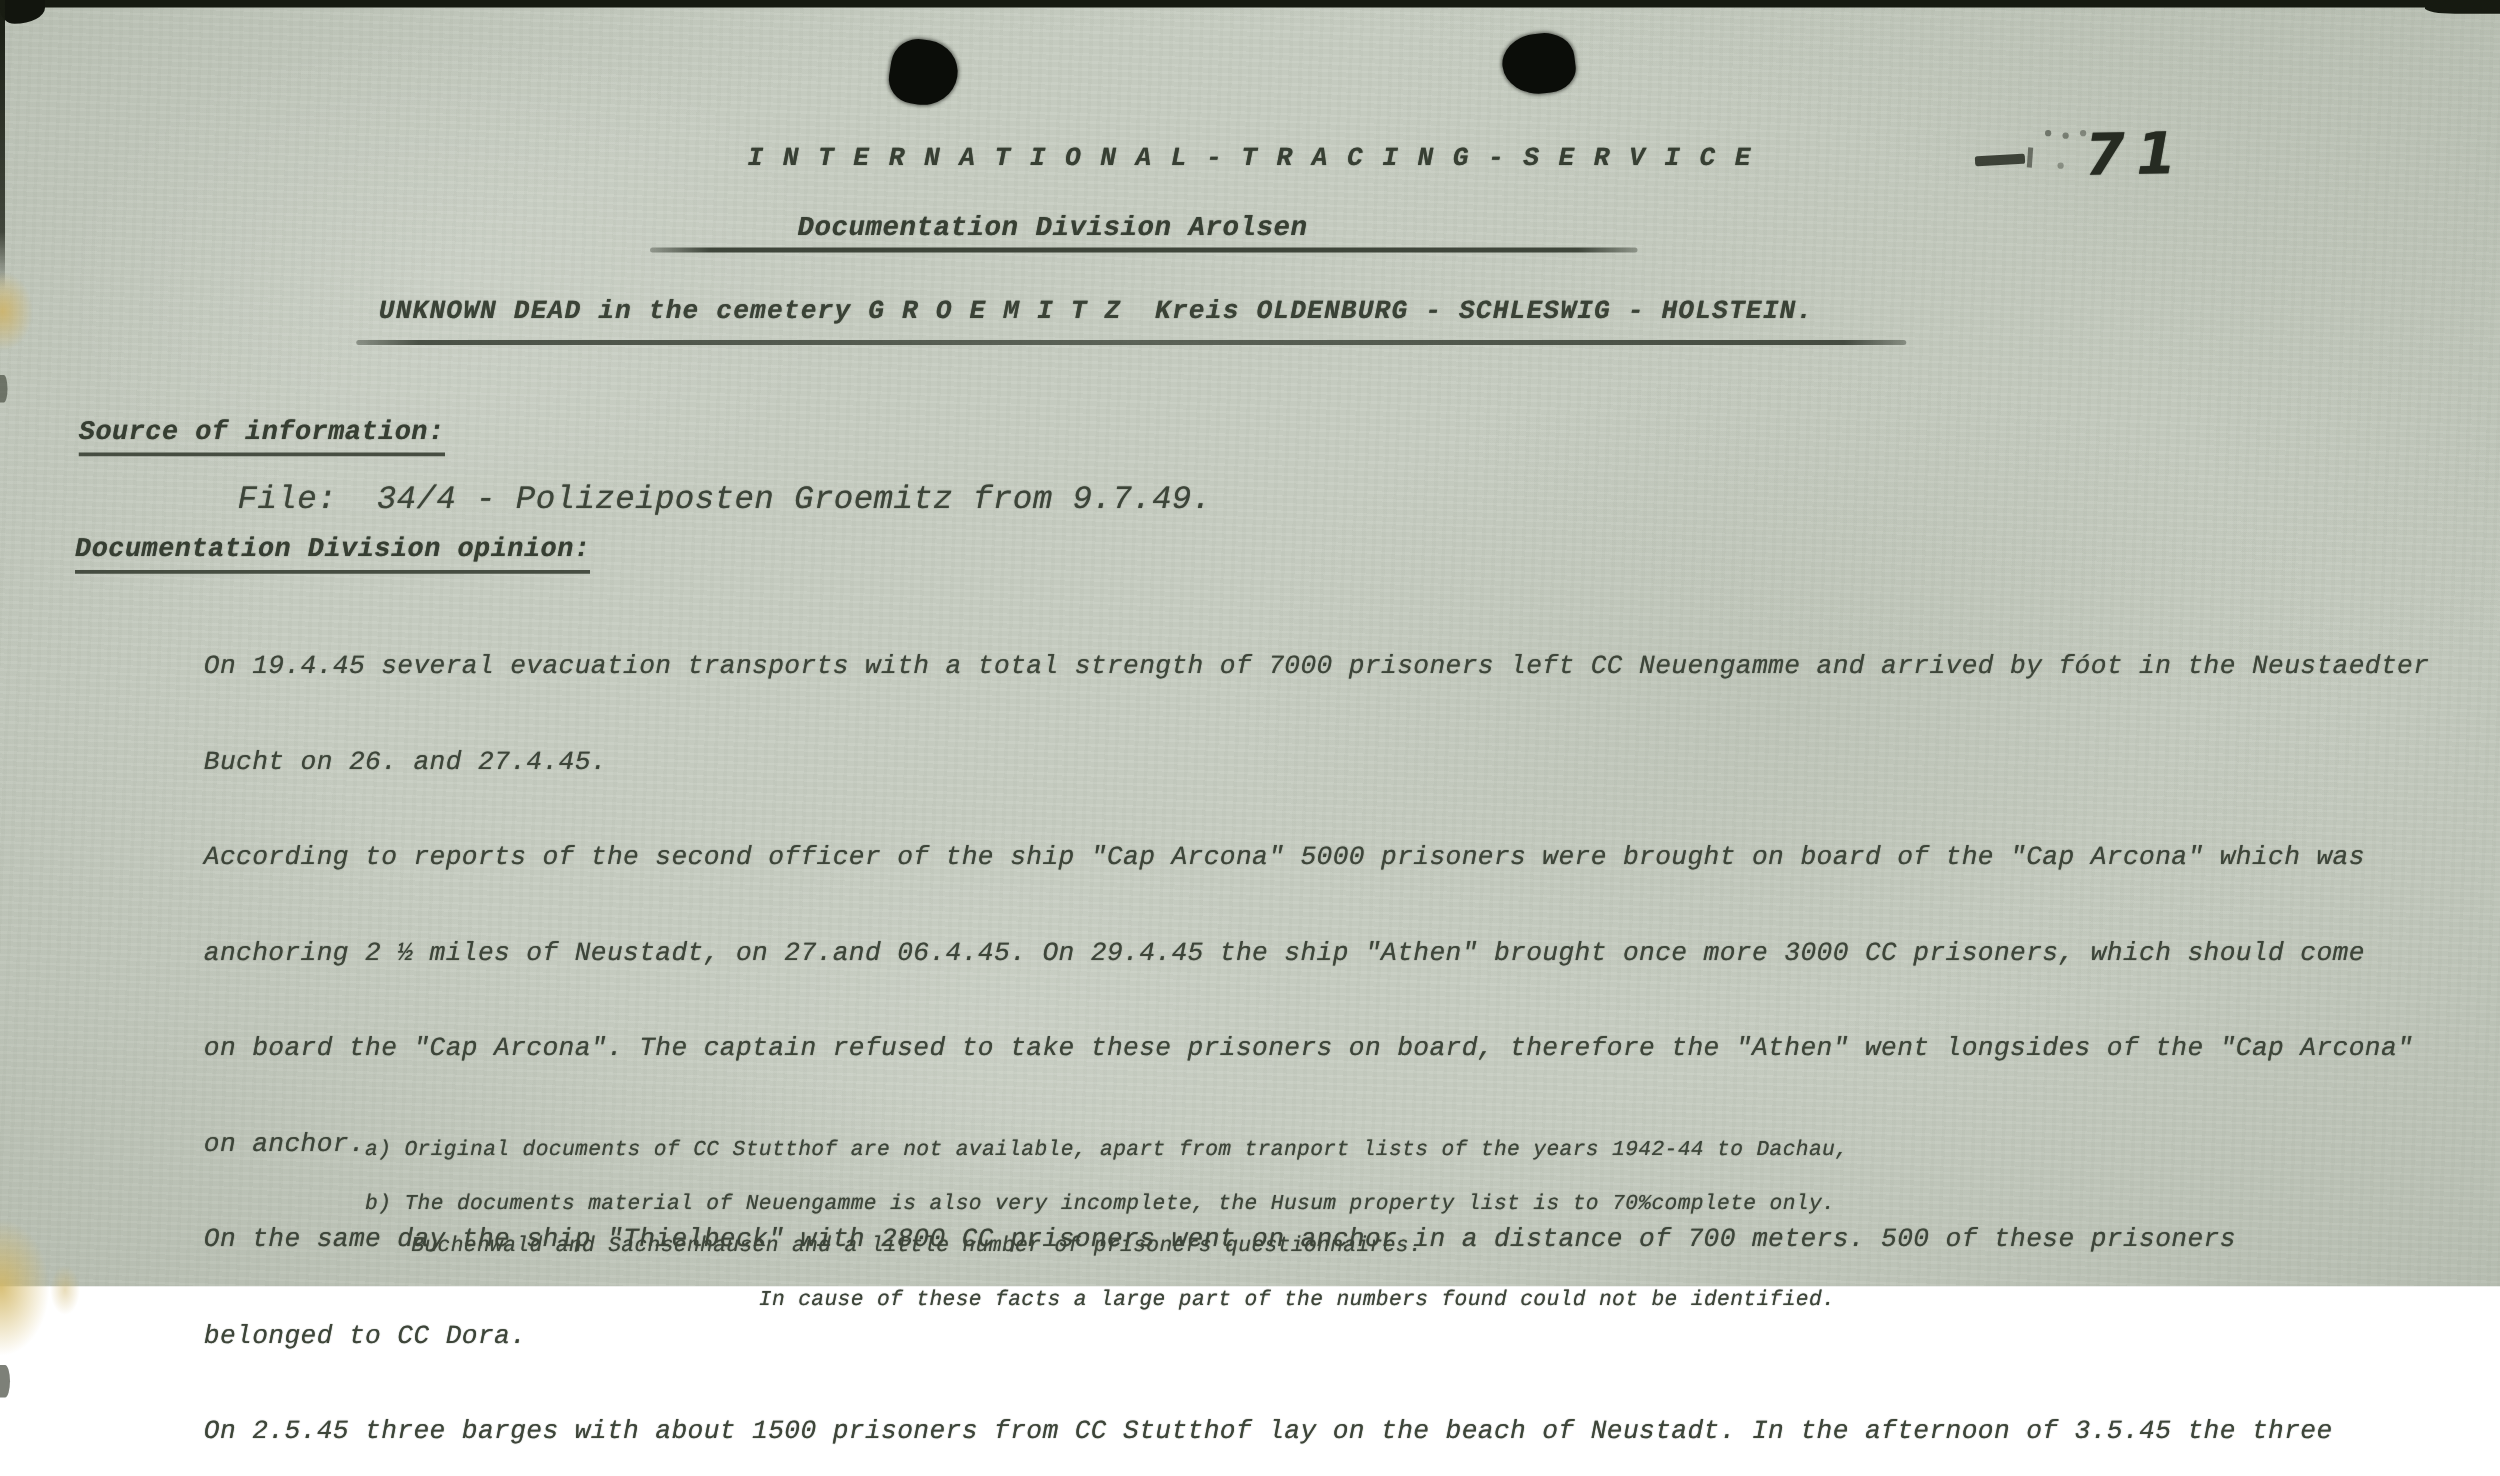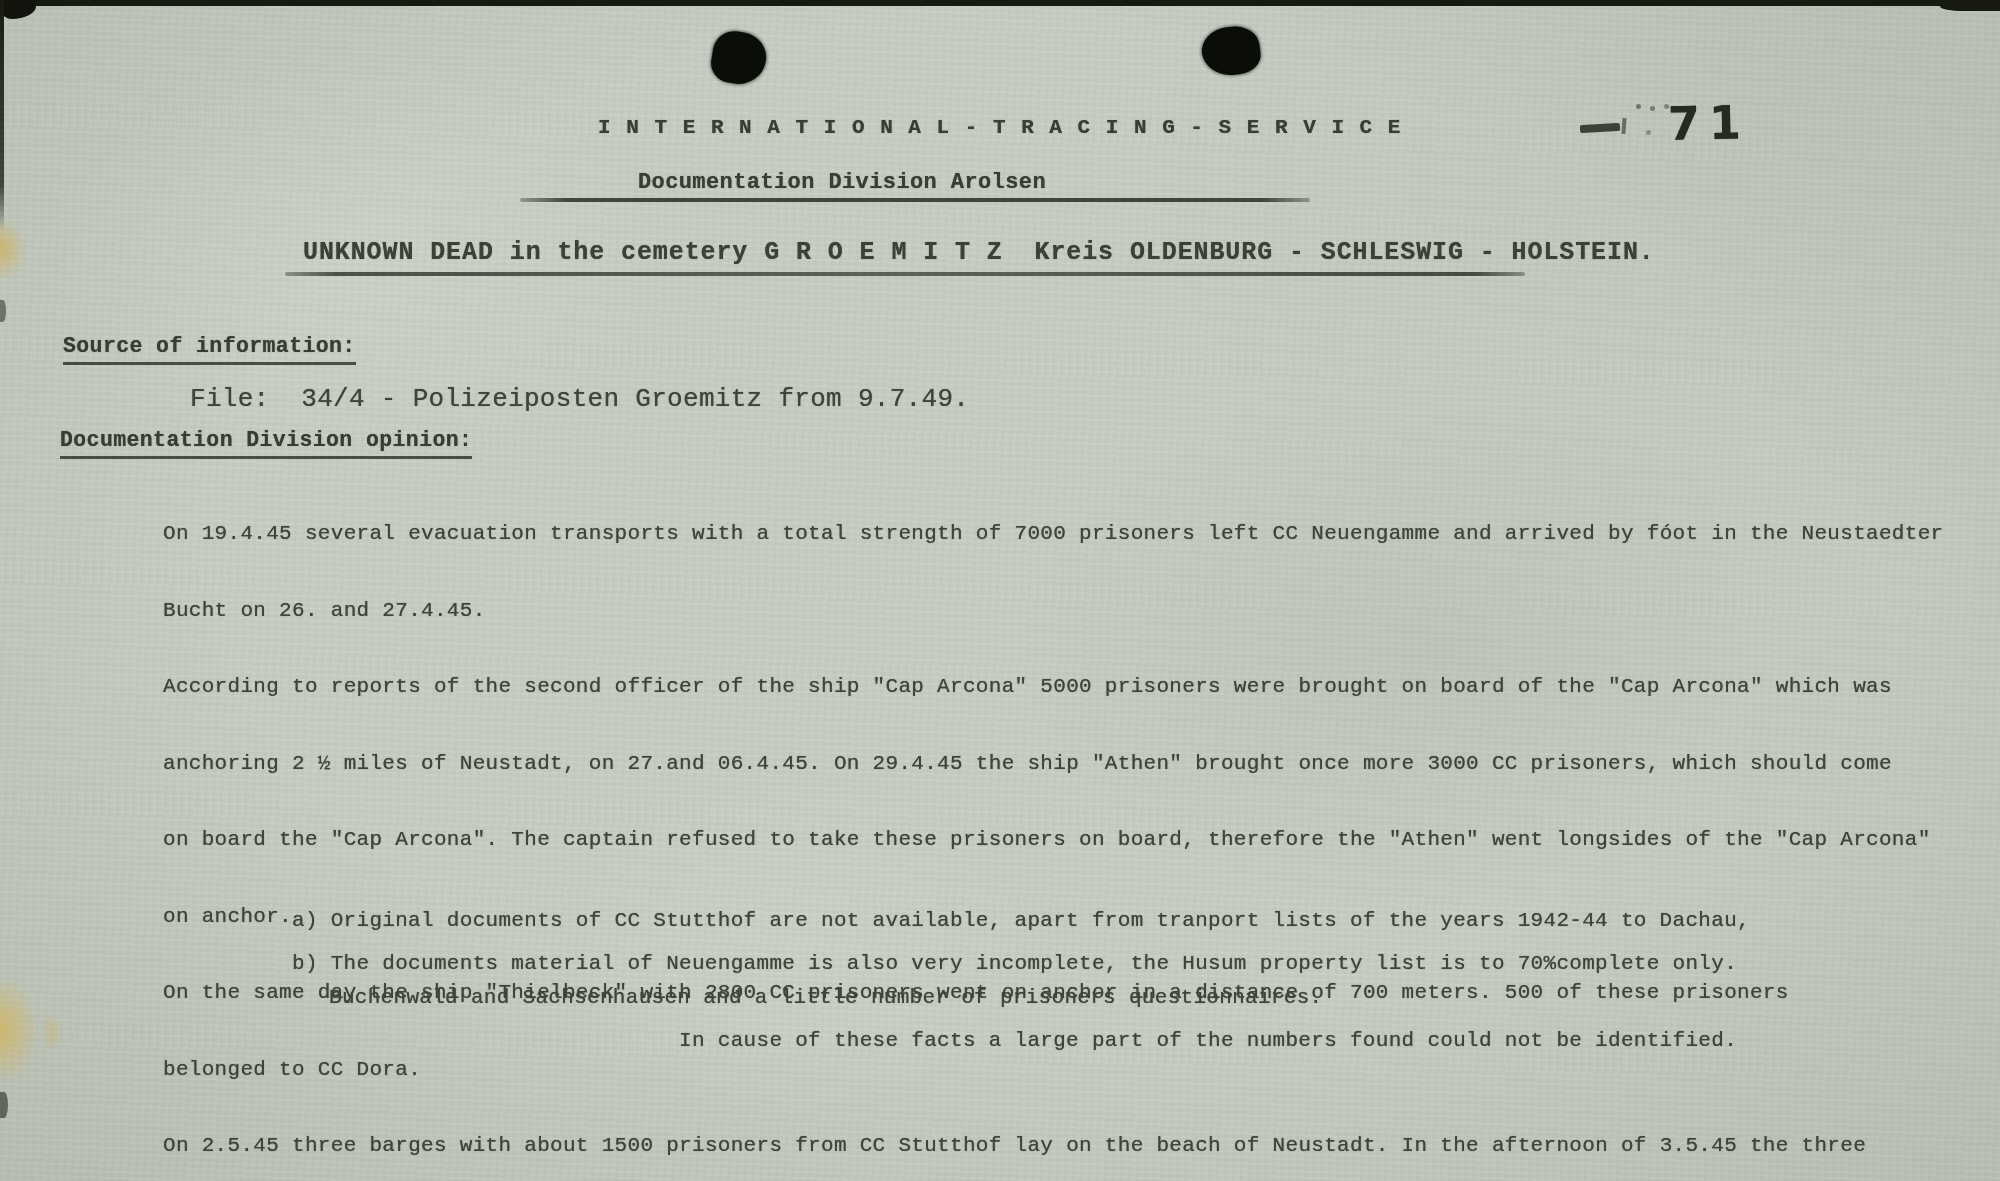--- a/index.html
+++ b/index.html
@@ -3,31 +3,32 @@
 <meta charset="utf-8">
 <style>
   html, body { margin: 0; padding: 0; }
   body {
     width: 2000px; height: 1181px;
     overflow: hidden;
     font-family: "Liberation Mono", "DejaVu Sans Mono", monospace;
   }
   .page {
     position: relative;
-    width: 2000px; height: 1181px;
+    width: 2000px; height: 1029px;
     background-color: #c8cec3;
     background-image:
       radial-gradient(ellipse 500px 320px at 18% 22%, rgba(255,255,255,0.09), transparent 65%),
       radial-gradient(ellipse 700px 420px at 72% 55%, rgba(118,128,108,0.10), transparent 65%),
       radial-gradient(ellipse 420px 300px at 40% 80%, rgba(255,255,255,0.07), transparent 60%),
       radial-gradient(ellipse 900px 600px at 85% 15%, rgba(125,135,112,0.07), transparent 70%),
       repeating-linear-gradient(92deg, rgba(104,114,94,0.035) 0 3px, transparent 3px 8px),
       repeating-linear-gradient(2deg, rgba(255,255,255,0.03) 0 2px, rgba(100,110,92,0.035) 2px 6px),
       radial-gradient(ellipse at 50% 45%, transparent 55%, rgba(88,98,80,0.14) 100%);
     color: #3d4539;
+    font-style: italic;
   }
   .typed { text-shadow: 0 0 0.9px rgba(61,69,57,0.85); white-space: pre; }
 
   
   .edge-top { position: absolute; top: 0; left: 0; width: 2000px; height: 6px; background: #161a11; }
   .corner-tl { position: absolute; top: 0; left: 0; width: 36px; height: 19px; background: #12150e; border-radius: 0 0 70% 12px; }
   .corner-tr { position: absolute; top: 0; right: 0; width: 60px; height: 11px; background: #161a11; border-radius: 0 0 0 40%; }
   .edge-left { position: absolute; top: 0; left: 0; width: 4px; height: 232px; background: linear-gradient(to bottom, #181c12, rgba(24,28,18,0.75) 80%, rgba(24,28,18,0)); }
   .speck-a { position: absolute; left: 0; top: 300px; width: 6px; height: 22px; background: rgba(40,46,32,0.55); border-radius: 0 60% 60% 0; }
   .speck-b { position: absolute; left: 0; top: 1092px; width: 8px; height: 26px; background: rgba(38,44,30,0.6); border-radius: 0 60% 60% 0; }
@@ -66,42 +67,42 @@
   .stamp-number {
     position: absolute; left: 1668px; top: 96px;
     font-family: "DejaVu Sans", sans-serif; font-size: 46px; font-weight: 700;
     letter-spacing: 9px; color: #262b22; transform: rotate(-1deg);
     text-shadow: 0 0 1px rgba(38,43,34,0.8);
   }
 
   
   .doc-title {
     position: absolute; top: 238px; left: 303px;
-    font-size: 25px; letter-spacing: 0.9px; font-weight: 700; color: #3a4236;
+    font-size: 21px; letter-spacing: 0.9px; font-weight: 700; color: #3a4236;
   }
   .title-underline {
     position: absolute; top: 272px; left: 285px; width: 1240px; height: 4px;
     background: linear-gradient(to right, rgba(46,53,42,0.4), rgba(46,53,42,0.82) 4%, rgba(46,53,42,0.7) 50%, rgba(46,53,42,0.85) 96%, rgba(46,53,42,0.4));
     border-radius: 2px;
   }
 
   .section-heading {
     position: absolute; display: inline-block;
     font-size: 21.5px; font-weight: 700; letter-spacing: 0.4px; color: #363e32;
     border-bottom: 3px solid rgba(48,55,44,0.85); padding-bottom: 4px;
   }
   .source-heading  { top: 334px; left: 63px; }
   .opinion-heading { top: 428px; left: 60px; }
 
   .file-line { position: absolute; top: 384px; left: 190px; font-size: 26px; letter-spacing: 0.3px; }
 
   .body-text { position: absolute; top: 470px; left: 163px; font-size: 21px; line-height: 25.5px; letter-spacing: 0.3px; }
   .body-text .line { height: 25.5px; }
 
-  .list-item { position: absolute; left: 292px; font-size: 21px; line-height: 25.5px; letter-spacing: 0.3px; }
+  .list-item { position: absolute; left: 292px; font-size: 17px; line-height: 25.5px; letter-spacing: 0.3px; }
   .list-a { top: 857px; }
   .list-b { top: 900px; text-align: right; }
   .list-item .cont { margin-left: 37px; }
 </style>
 </head>
 <body>
 
 <div class="page">
 
   <div class="edge-top"></div>

